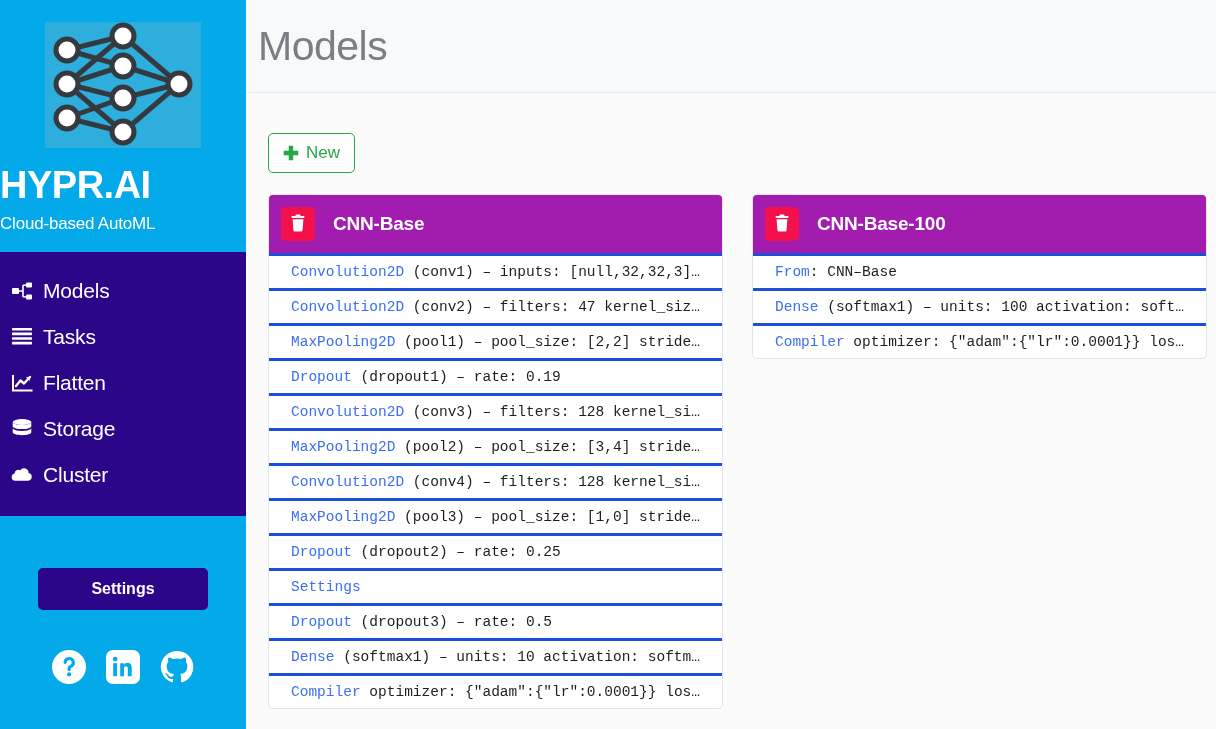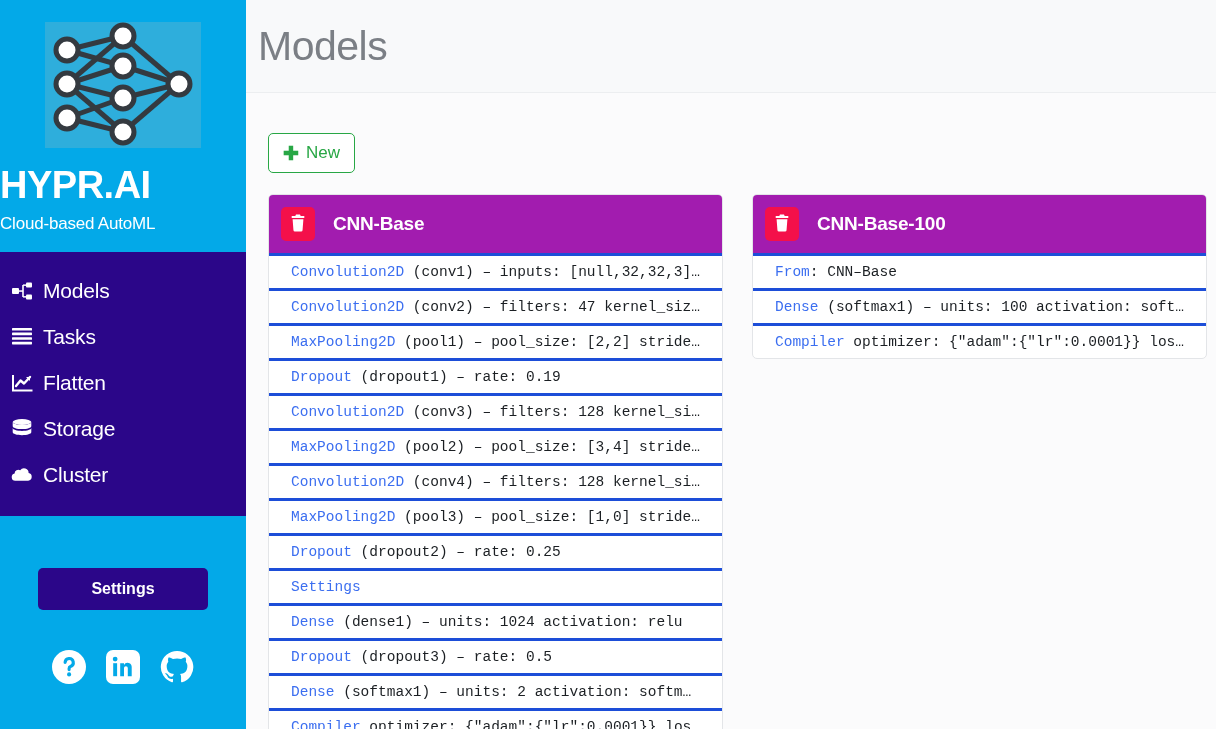--- a/index.html
+++ b/index.html
@@ -349,27 +349,24 @@
           <div class="card-row">
               <span class="row-text"><span class="row-key">MaxPooling2D</span><span> (pool3) – pool_size: [1,0] stride…</span></span>
             </div>
           <div class="card-row">
               <span class="row-text"><span class="row-key">Dropout</span><span> (dropout2) – rate: 0.25</span></span>
             </div>
           <div class="card-row">
               <span class="row-text"><span class="row-key">Settings</span><span></span></span>
             </div>
           <div class="card-row">
-              <span class="row-text"><span class="row-key">Dense</span><span> (dense1) – units: 1024 activation: relu</span></span>
-            </div>
-          <div class="card-row">
               <span class="row-text"><span class="row-key">Dropout</span><span> (dropout3) – rate: 0.5</span></span>
             </div>
           <div class="card-row">
-              <span class="row-text"><span class="row-key">Dense</span><span> (softmax1) – units: 2 activation: softm…</span></span>
+              <span class="row-text"><span class="row-key">Dense</span><span> (softmax1) – units: 10 activation: softm…</span></span>
             </div>
           <div class="card-row">
               <span class="row-text"><span class="row-key">Compiler</span><span> optimizer: {"adam":{"lr":0.0001}} los…</span></span>
             </div>
         </section>
 
         <section class="card">
           <div class="card-header">
             <button class="trash-btn">
               <span>

